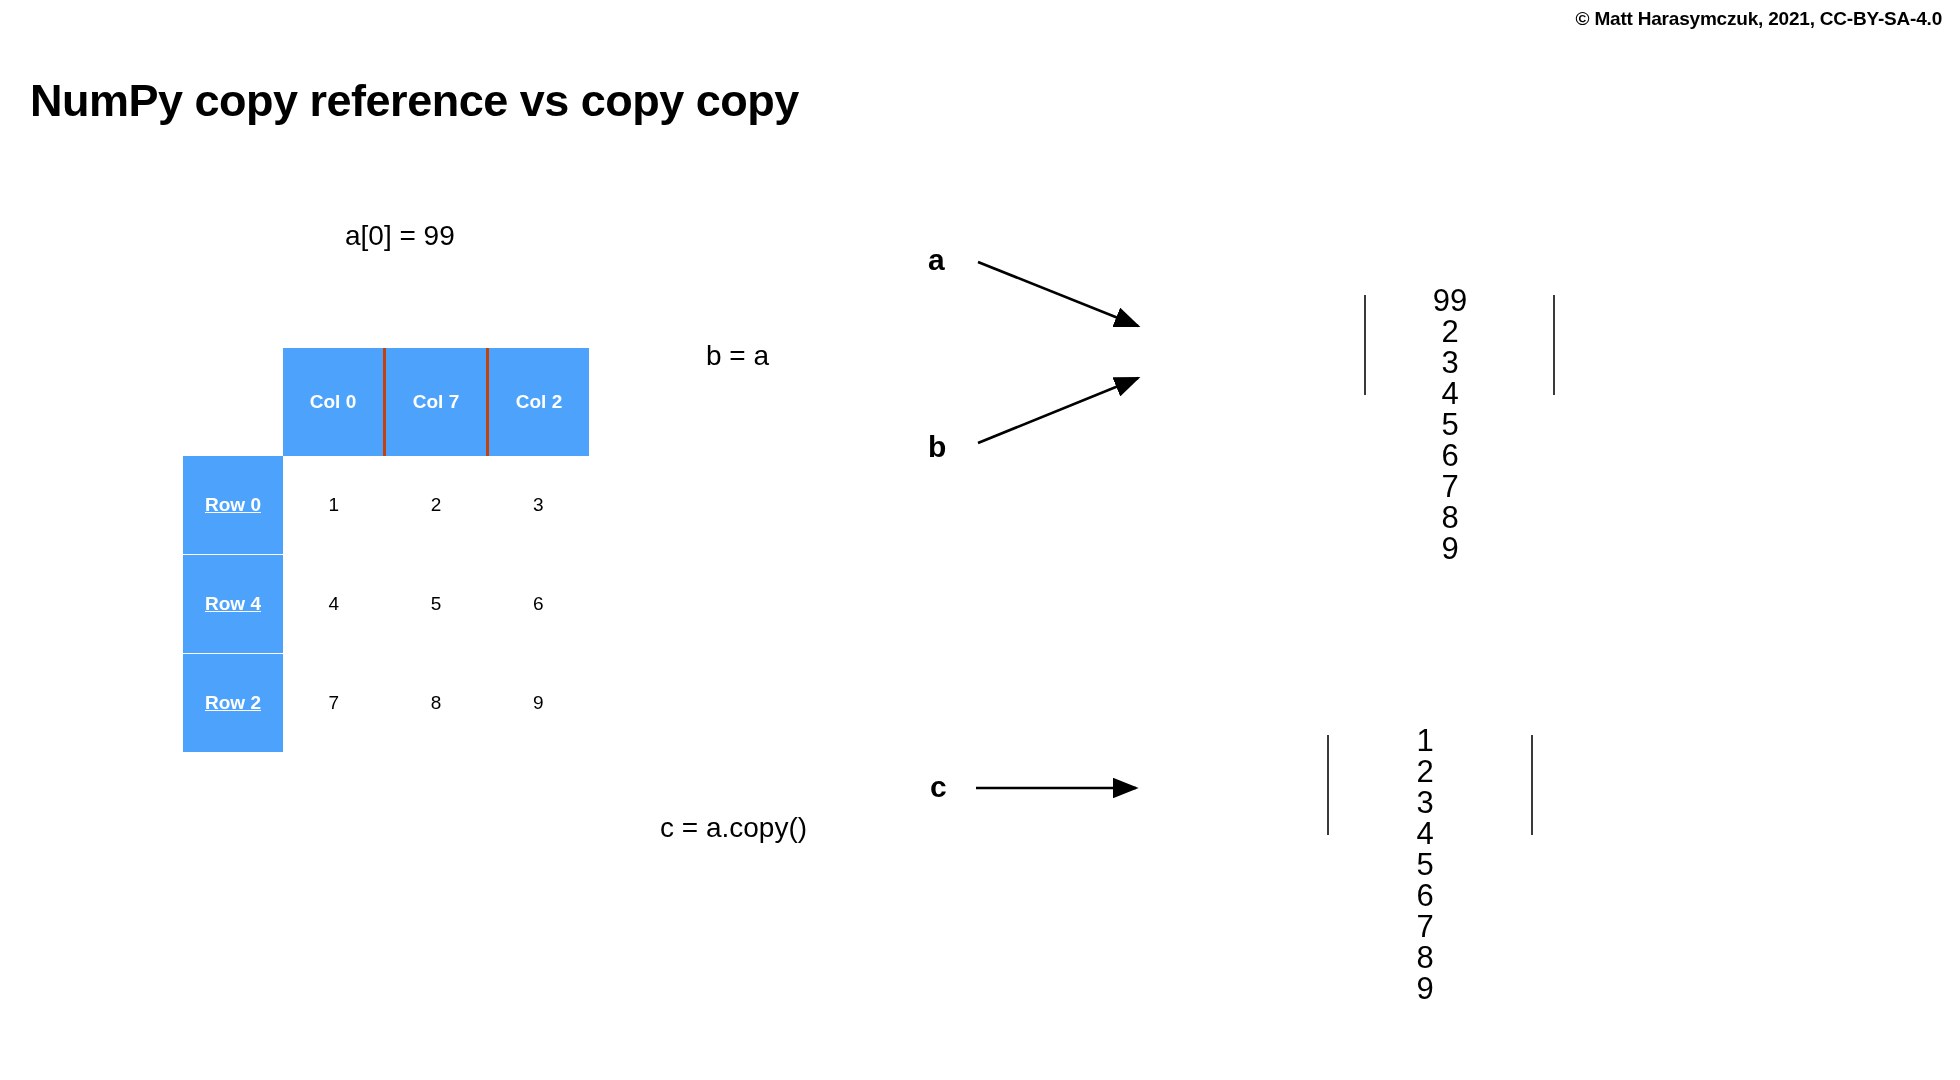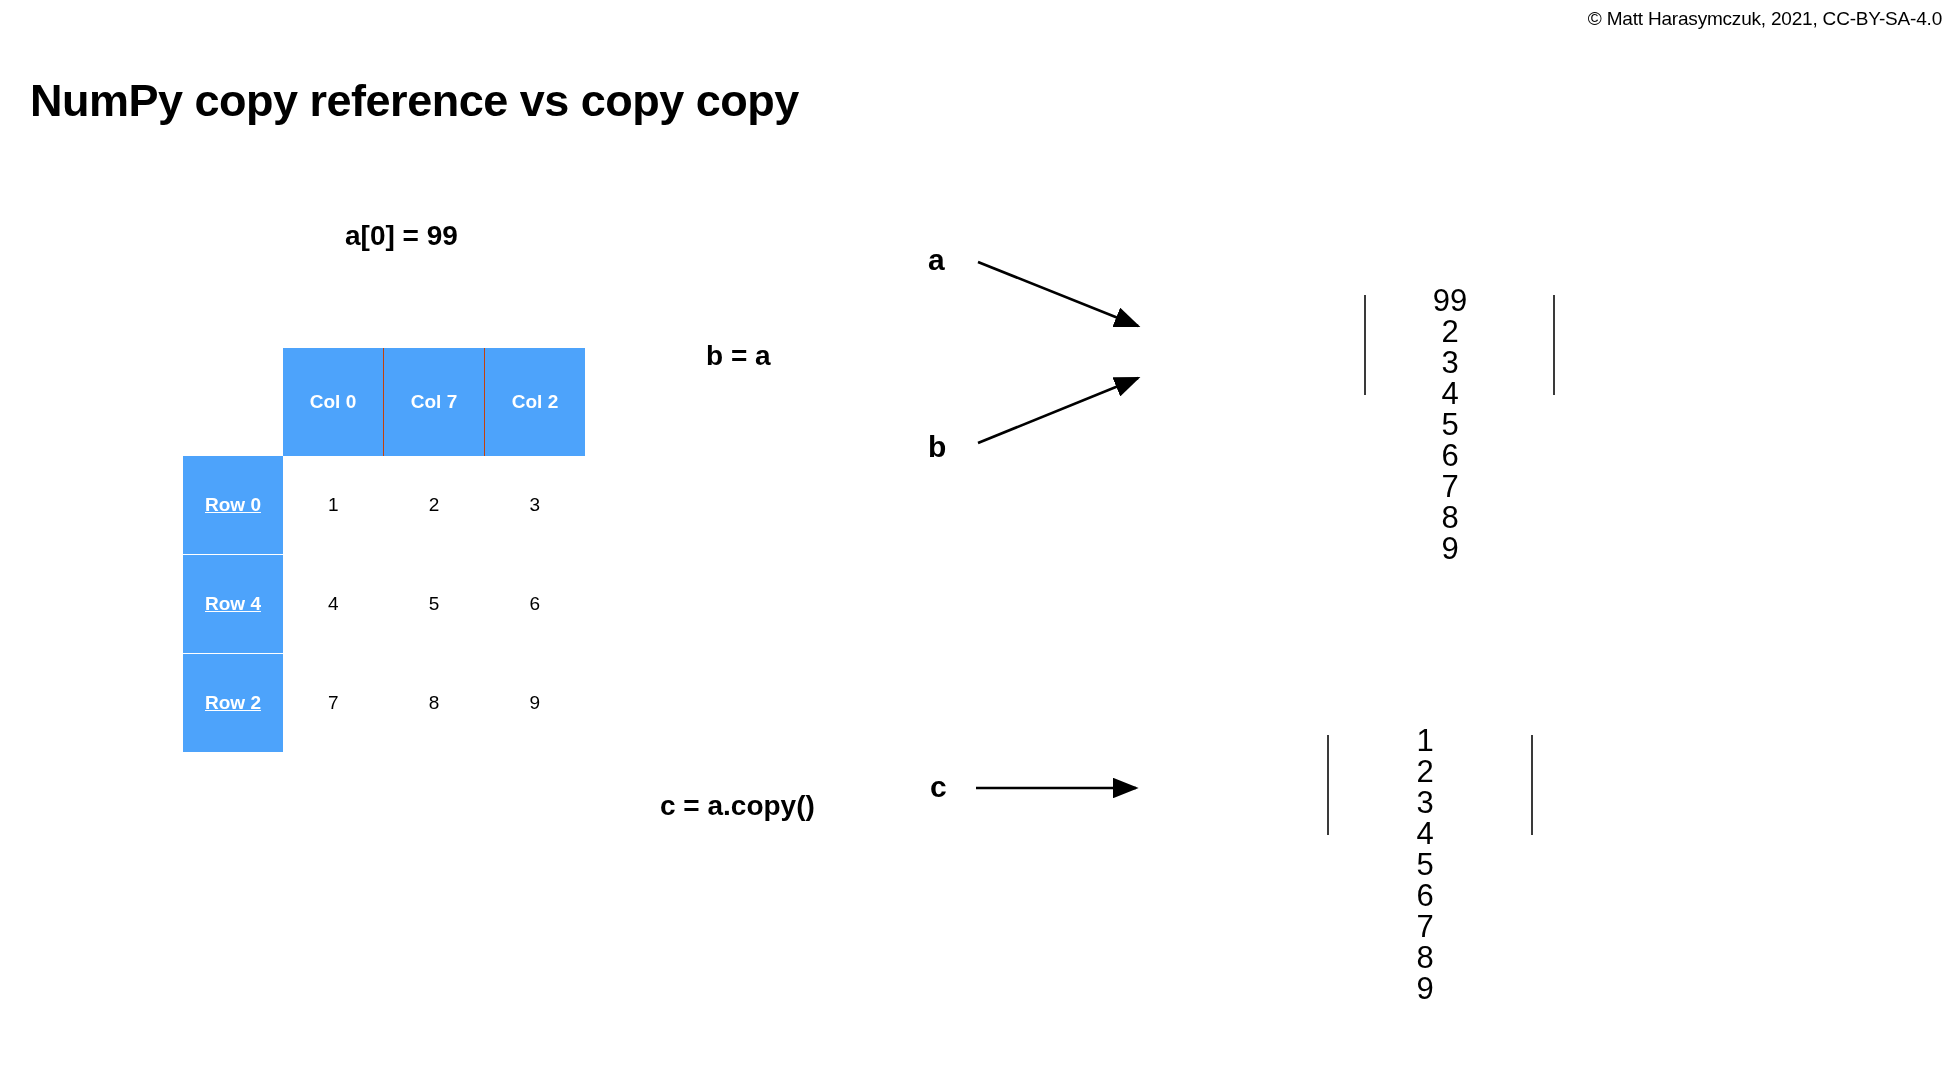--- a/index.html
+++ b/index.html
@@ -16,46 +16,46 @@
     color: #000000;
     -webkit-font-smoothing: antialiased;
   }
 
   
   .copyright {
     position: absolute;
     right: 18px;
     top: 8px;
     font-size: 19px;
-    font-weight: normal;
+    font-weight: bold;
     letter-spacing: -0.2px;
     white-space: nowrap;
   }
 
   
   .page-title {
     position: absolute;
     left: 30px;
     top: 45px;
     font-size: 45px;
     font-weight: bold;
     letter-spacing: -0.5px;
     white-space: nowrap;
   }
 
   
   .op-caption {
     position: absolute;
     font-size: 28px;
-    font-weight: bold;
+    font-weight: normal;
     white-space: nowrap;
   }
   #caption-assign  { left: 345px; top: 220px; }
   #caption-alias   { left: 706px; top: 340px; }
-  #caption-copy    { left: 660px; top: 790px; }
+  #caption-copy    { left: 660px; top: 812px; }
 
   
   .table-wrap {
     position: absolute;
     left: 183px;
     top: 348px;
     width: 400px;
     height: 404px;
   }
   .tbl {
@@ -76,21 +76,21 @@
     background: #ffffff;
     border: none;
   }
   .col-head {
     width: 100px;
     height: 108px;
     background: #4da3fb;
     color: #ffffff;
     font-weight: bold;
     font-size: 20px;
-    border-right: 1px solid #c2410c;
+    border-right: 3px solid #c2410c;
   }
   .col-head.last { border-right: none; margin-top: 37px; }
   .row-head {
     width: 100px;
     height: 98px;
     background: #4da3fb;
     color: #ffffff;
     font-weight: bold;
     font-size: 20px;
     border-bottom: 1px solid #ffffff;

